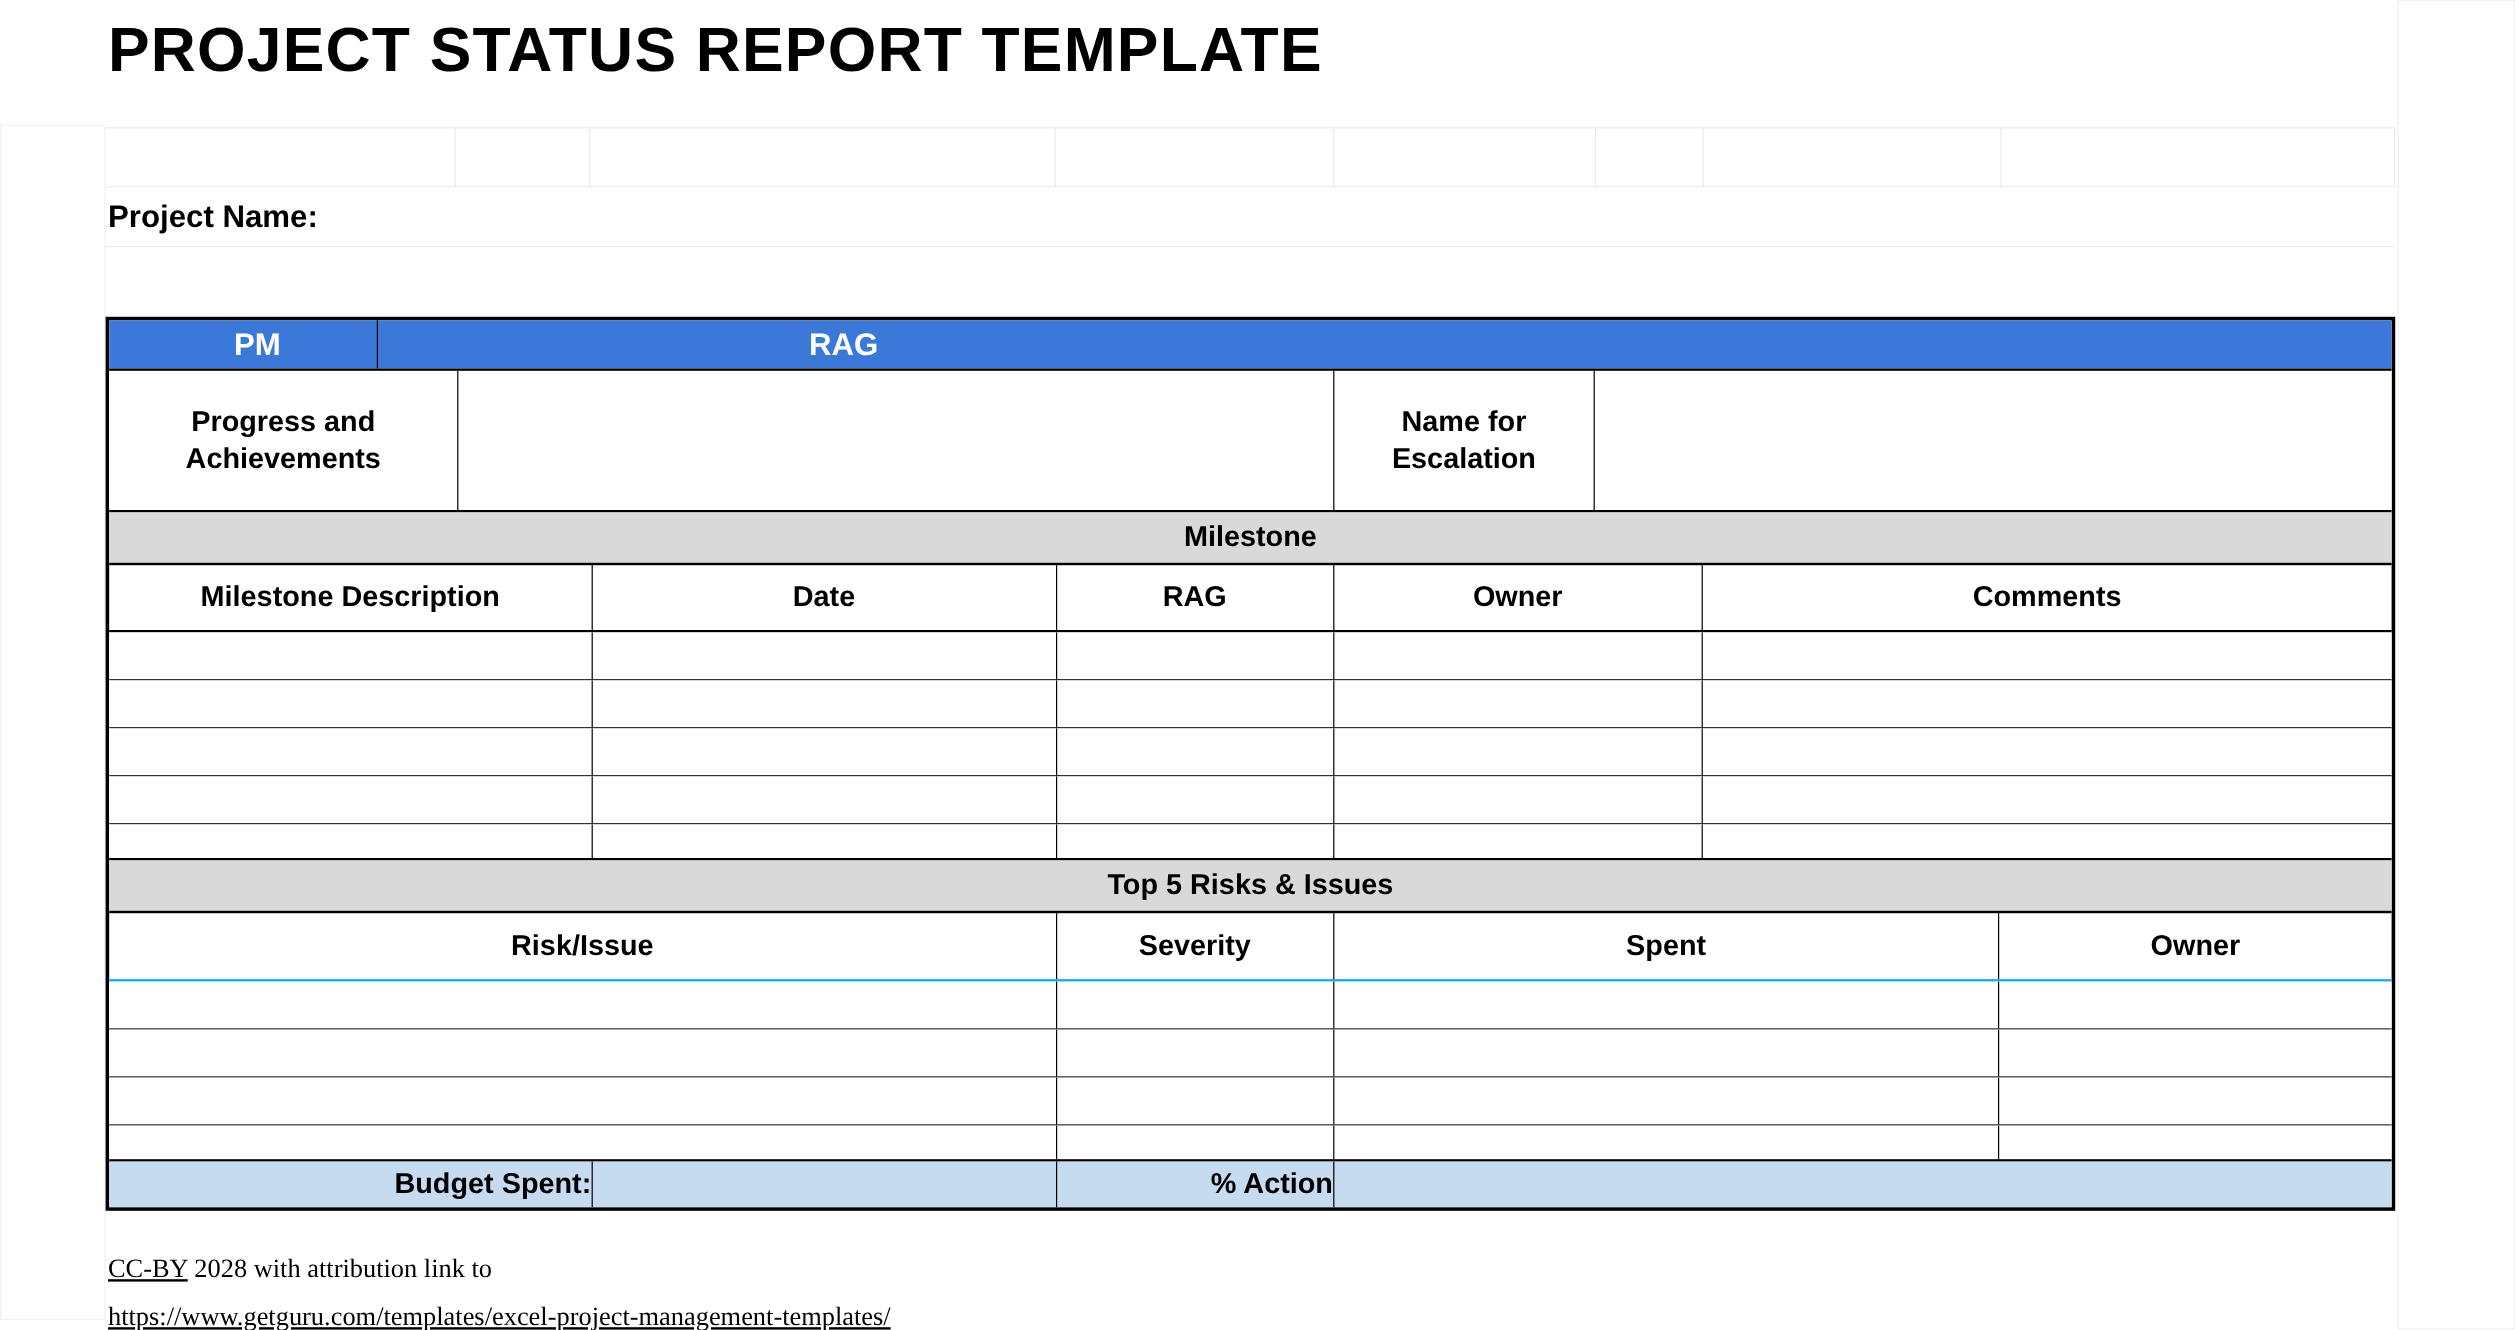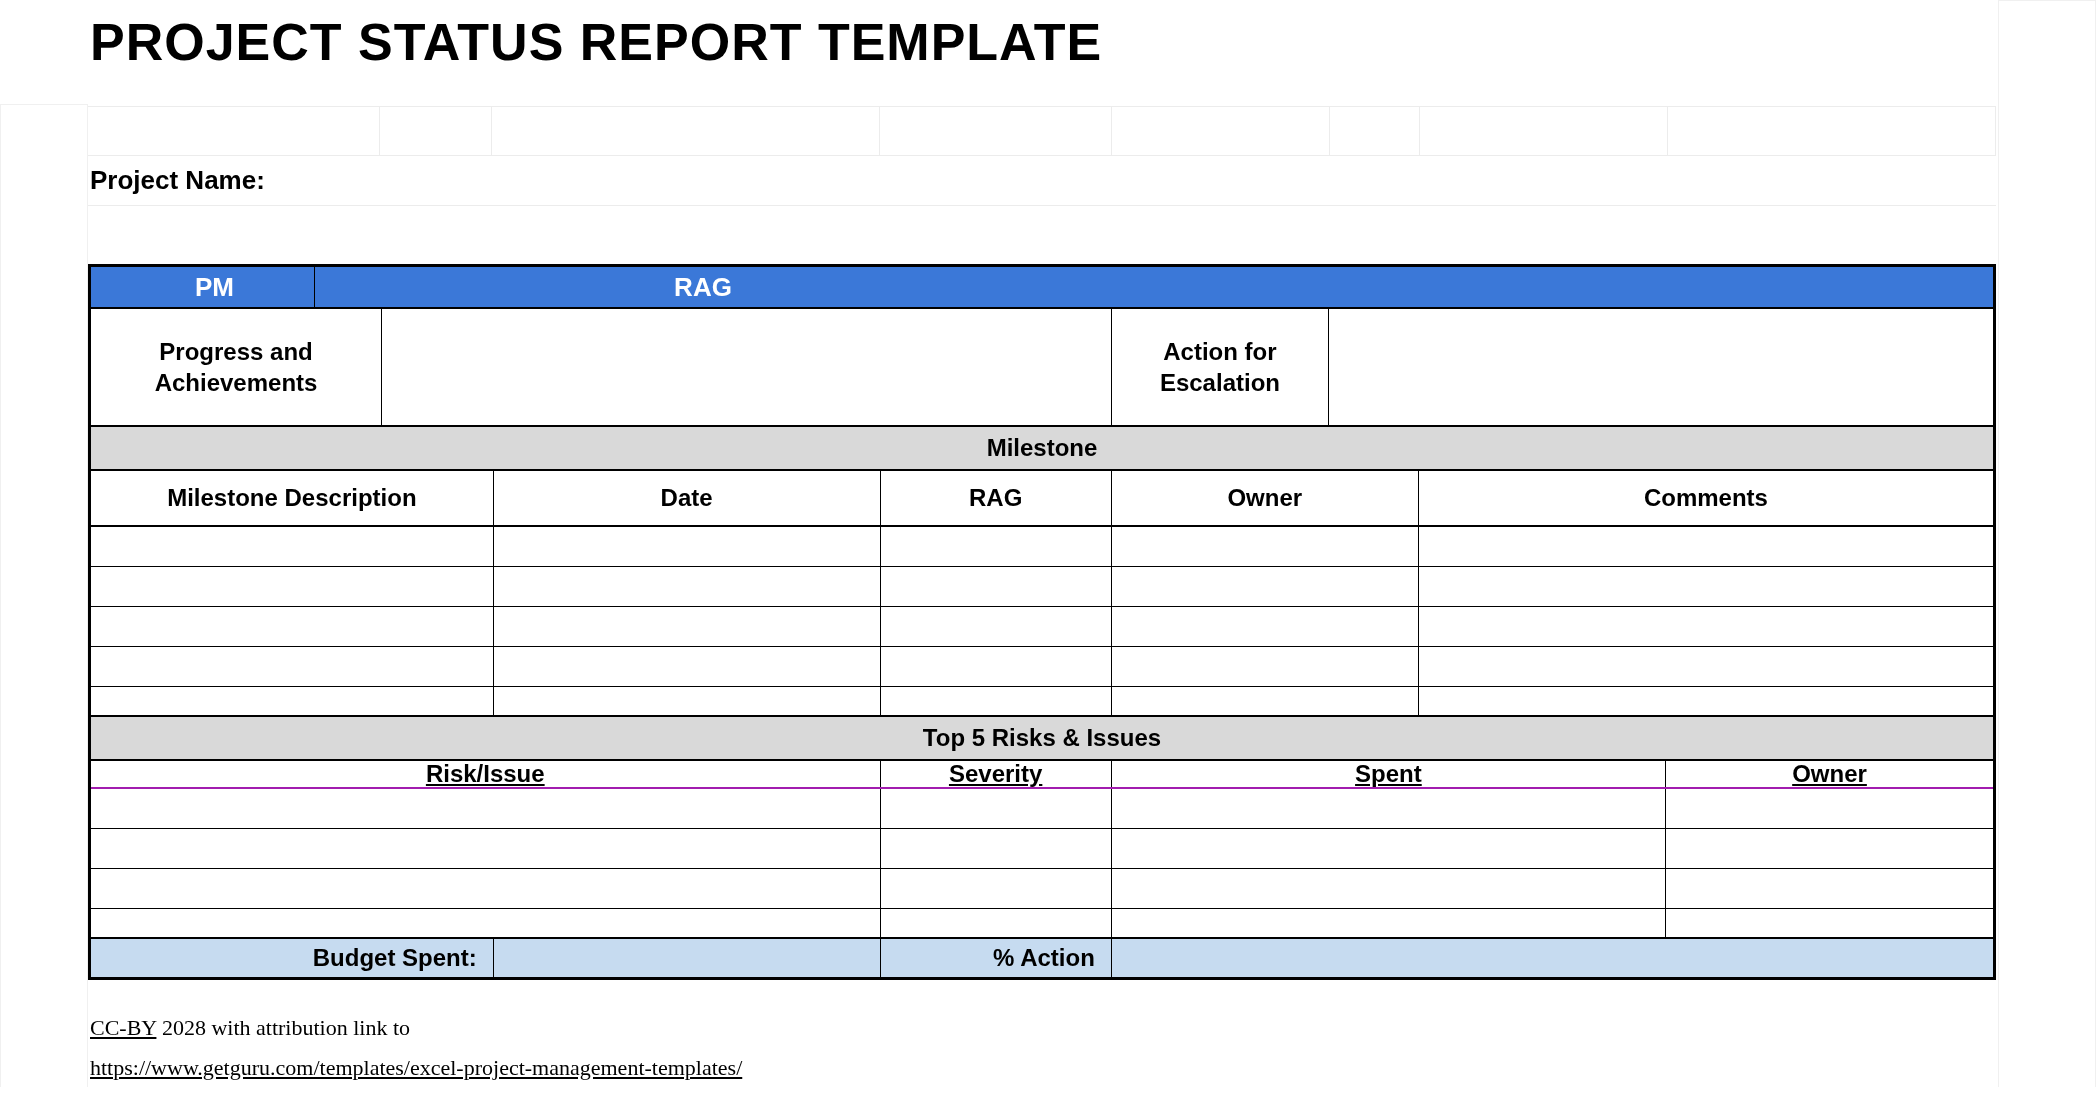--- a/index.html
+++ b/index.html
@@ -126,38 +126,38 @@
   .ms-cell, .ri-cell {
     border-right: 1px solid #000;
     display: flex;
     align-items: center;
     justify-content: center;
     font-size: 24px;
     font-weight: 700;
   }
   .ms-cell:last-child, .ri-cell:last-child { border-right: none; }
 
-  .ri-head { height: 28px; border-bottom: 2px solid #a21caf; text-decoration: underline; }
+  .ri-head { height: 57px; border-bottom: 2px solid #0ea5e9; }
   .ri-row  { height: 40px; border-bottom: 1px solid #000; background:#fff; }
   .ri-row.last { border-bottom: 2px solid #000; }
   .ri-row.short { height: 30px; }
 
   .budget-row {
     height: 38px;
     background: #c6dbf0;
   }
   .budget-row .bcell {
     border-right: 1px solid #000;
     display: flex;
     align-items: center;
     font-size: 24px;
     font-weight: 700;
   }
   .budget-row .bcell:last-child { border-right: none; }
-  .budget-row .bcell.right { justify-content: flex-end; padding-right: 16px; }
+  .budget-row .bcell.right { justify-content: flex-end; padding-right: 0; }
   .budget-row .bcell.left  { justify-content: flex-start; padding-left: 8px; }
 
   
   .attr {
     margin-top: 28px;
     font-size: 22px;
     font-family: "Times New Roman", Georgia, serif;
     line-height: 1.8;
     padding-left: 2px;
   }
@@ -227,21 +227,21 @@
     <div class="report">
 
       <div class="hdr-row">
         <div class="hdr-cell w-pm">PM</div>
         <div class="hdr-cell w-rag">RAG</div>
       </div>
 
       <div class="progress-row">
         <div class="pcell w-p1">Progress and Achievements</div>
         <div class="pcell w-p2 plain"></div>
-        <div class="pcell w-p3">Action for Escalation</div>
+        <div class="pcell w-p3">Name for Escalation</div>
         <div class="pcell w-p4 plain"></div>
       </div>
 
       <div class="section-banner">Milestone</div>
 
       <div class="ms-head">
         <div class="ms-cell w-ms1">Milestone Description</div>
         <div class="ms-cell w-ms2">Date</div>
         <div class="ms-cell w-ms3">RAG</div>
         <div class="ms-cell w-ms4">Owner</div>

